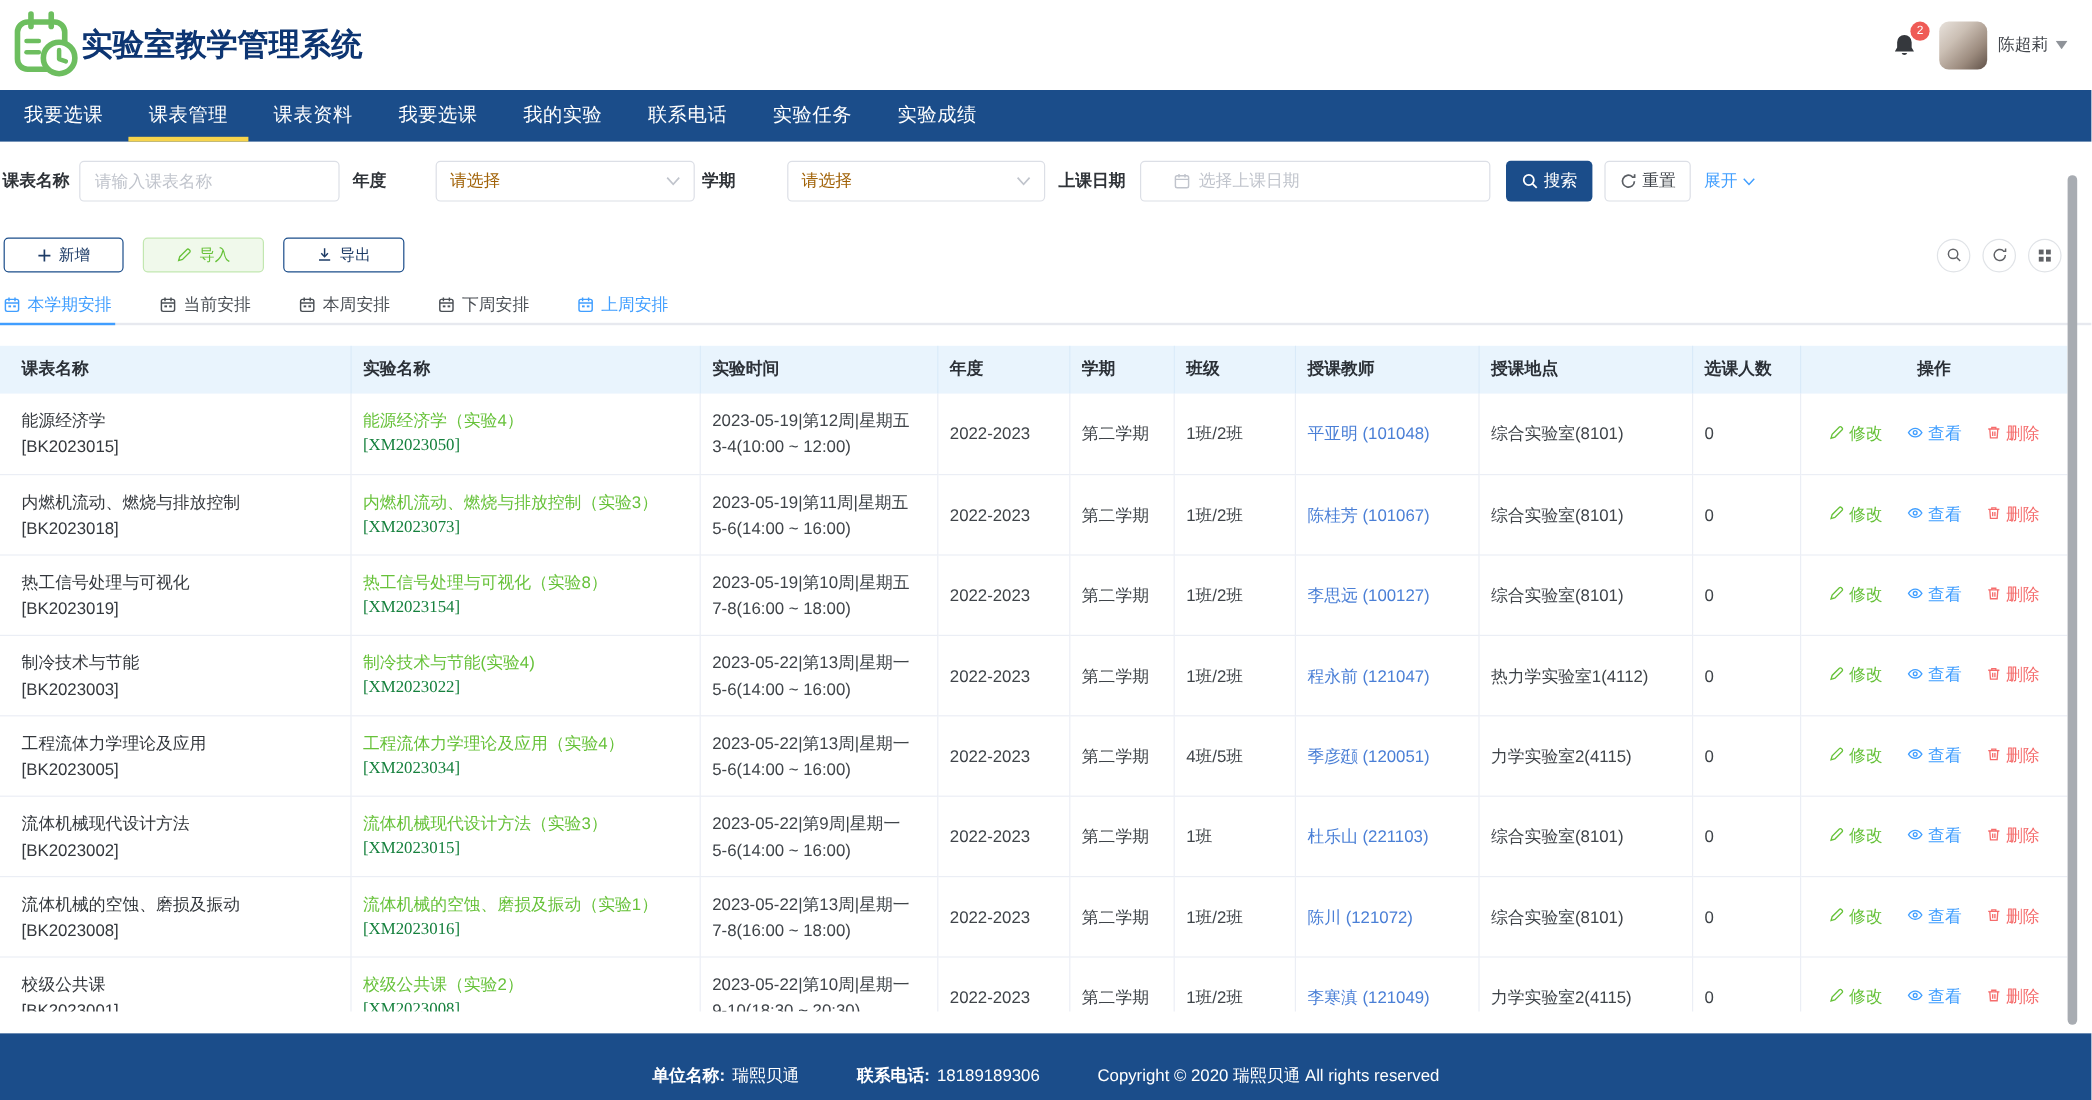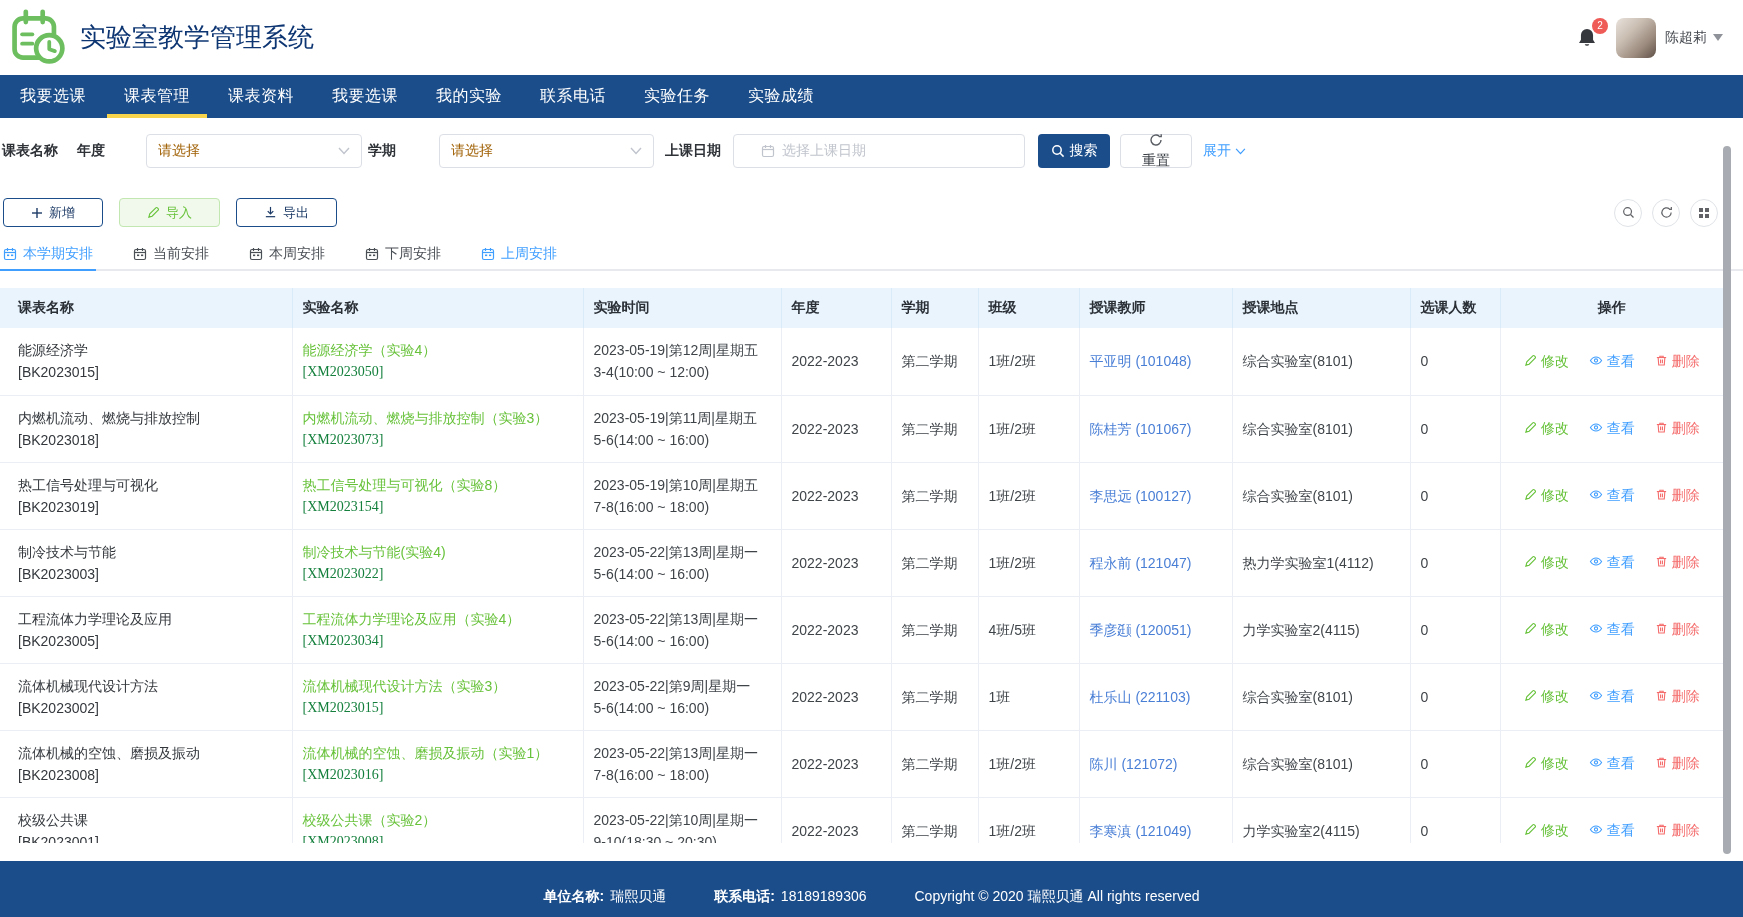--- a/index.html
+++ b/index.html
@@ -2,21 +2,21 @@
 <html><head>
 <meta charset="utf-8">
 <style>
   * { margin:0; padding:0; box-sizing:border-box; }
   html,body { width:1743px; height:917px; overflow:hidden; }
   body { font-family:"Liberation Sans","DejaVu Sans",sans-serif; background:#fff; color:#333; }
   svg { display:block; }
 
   
   .top-header { height:75px; display:flex; align-items:center; padding:0 20px 0 8px; background:#fff; }
-  .app-title { font-size:26px; font-weight:normal; color:#0d3572; margin-left:12px; }
+  .app-title { font-size:26px; font-weight:bold; color:#0d3572; }
   .header-right { margin-left:auto; display:flex; align-items:center; }
   .bell-wrap { position:relative; margin-right:18px; cursor:pointer; }
   .badge { position:absolute; top:-8px; right:-10px; background:#ef5b56; color:#fff; font-size:10px;
            min-width:16px; height:16px; border-radius:8px; display:flex; align-items:center; justify-content:center; padding:0 4px; }
   .avatar { width:40px; height:40px; border-radius:8px; margin-right:9px; cursor:pointer;
             background:linear-gradient(135deg,#e8e2dc 0%,#cbbfb4 35%,#9b8a7d 70%,#5f5047 100%); }
   .user { display:flex; align-items:center; gap:6px; font-size:14px; color:#43474d; cursor:pointer; }
 
   
   .nav-bar { height:43px; background:#1b4d8a; display:flex; padding-left:3px; }
@@ -37,21 +37,21 @@
                 font-size:14px; color:#333; outline:none; font-family:inherit; }
   .text-input::placeholder { color:#c0c4cc; }
   .select { width:216px; height:34px; border:1px solid #dcdfe6; border-radius:4px; background:#fff;
             display:flex; align-items:center; justify-content:space-between; padding:0 11px; color:#a16207; cursor:pointer; }
   .select.sem { width:215px; }
   .date-input { width:292px; height:34px; border:1px solid #dcdfe6; border-radius:4px; background:#fff;
                 display:flex; align-items:center; gap:7px; padding:0 27px; color:#c0c4cc; cursor:text; }
   .btn-search { margin-left:13px; width:72px; height:34px; background:#1b4d8a; color:#fff; border:none; border-radius:4px;
                 display:flex; align-items:center; justify-content:center; gap:5px; font-size:14px; cursor:pointer; font-family:inherit; }
   .btn-reset  { margin-left:10px; width:72px; height:34px; background:#fff; color:#3a3f45; border:1px solid #dcdfe6; border-radius:4px;
-                display:flex; align-items:center; justify-content:center; gap:5px; font-size:14px; cursor:pointer; font-family:inherit;flex-direction:column; }
+                display:flex; align-items:center; justify-content:center; gap:5px; font-size:14px; cursor:pointer; font-family:inherit; }
   .expand { margin-left:11px; color:#409eff; display:flex; align-items:center; gap:4px; font-size:14px; cursor:pointer; }
 
   
   .toolbar { display:flex; align-items:center; margin-top:30px; height:29px; }
   .btn-sm { height:29px; border-radius:4px; display:inline-flex; align-items:center; gap:6px; font-size:13px;
             padding:0 27px; cursor:pointer; background:#fff; font-family:inherit; }
   .btn-add    { margin-left:3px;  border:1px solid #1b4d8a; color:#1d3b66; }
   .btn-import { margin-left:16px; border:1px solid #c2e7b0; background:#f0f9eb; color:#67c23a; }
   .btn-export { margin-left:16px; border:1px solid #1b4d8a; color:#1d3b66; }
   .toolbar-right { margin-left:auto; display:flex; gap:10px; margin-right:25px; }
@@ -139,20 +139,21 @@
     <div class="nav-item">我的实验</div>
     <div class="nav-item">联系电话</div>
     <div class="nav-item">实验任务</div>
     <div class="nav-item">实验成绩</div>
   </nav>
 
 <main class="content">
 
   <div class="filter-row">
     <span class="f-label lbl-name">课表名称</span>
+    <input class="text-input" placeholder="请输入课表名称" style="">
 
     <span class="f-label lbl-year">年度</span>
     <div class="select">
       <span>请选择</span>
       <span>
         <svg width="12" height="8" viewBox="0 0 12 8" fill="none">
             <polyline points="1,1 6,6.5 11,1" stroke="#c0c4cc" stroke-width="1.4"></polyline>
           </svg>
       </span>
     </div>

